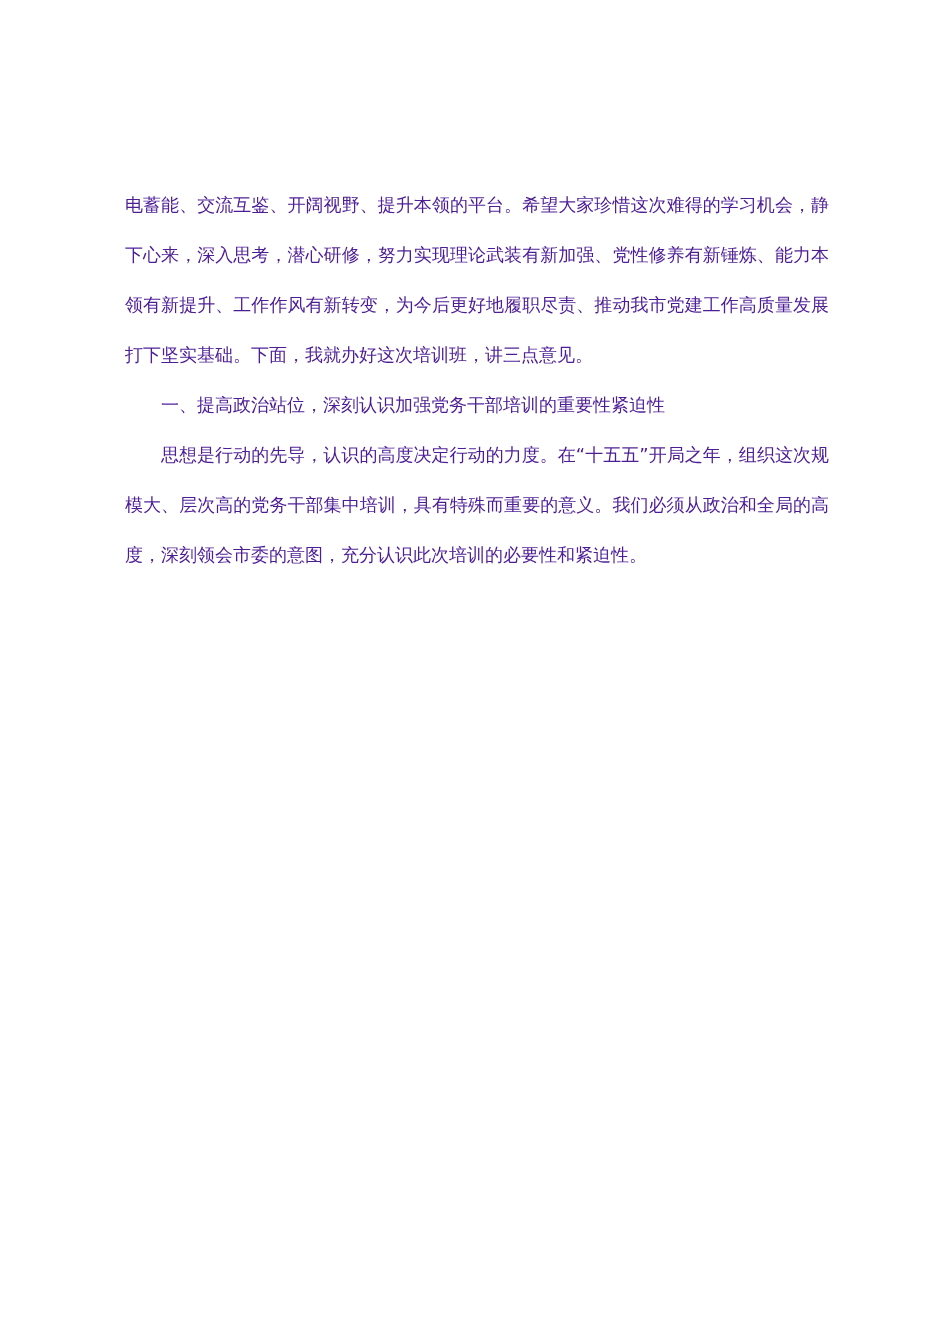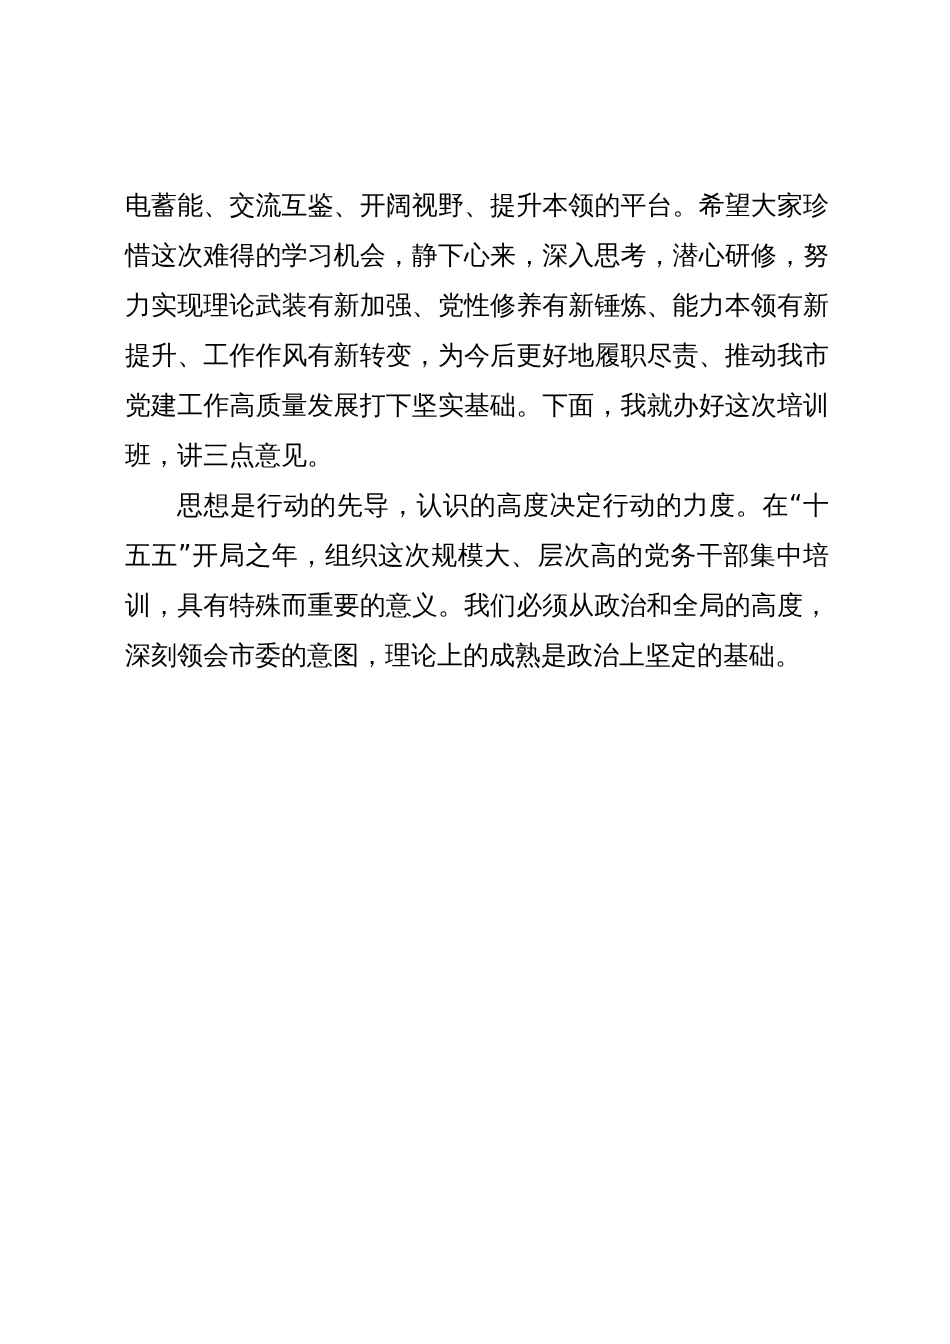--- a/index.html
+++ b/index.html
@@ -13,23 +13,23 @@
     height: 1344px;
     background: #ffffff;
     overflow: hidden;
   }
   .text-block {
     position: absolute;
     left: 125px;
     top: 180px;
     width: 704px;
     font-family: "DejaVu Sans", sans-serif;
-    font-size: 26px;
+    font-size: 18px;
     line-height: 50px;
-    color: #000000;
+    color: #4c1d95;
     text-align: justify;
     text-justify: inter-ideograph;
     letter-spacing: 0;
   }
   .para {
     margin: 0;
     padding: 0;
     text-indent: 2em;
     font-weight: normal;
   }
@@ -39,15 +39,16 @@
   .para.heading {
     font-weight: normal; 
   }
 </style>
 </head>
 <body>
 
 <div class="page">
   <div class="text-block">
     <p class="para no-indent">电蓄能、交流互鉴、开阔视野、提升本领的平台。希望大家珍惜这次难得的学习机会，静下心来，深入思考，潜心研修，努力实现理论武装有新加强、党性修养有新锤炼、能力本领有新提升、工作作风有新转变，为今后更好地履职尽责、推动我市党建工作高质量发展打下坚实基础。下面，我就办好这次培训班，讲三点意见。</p>
-    <p class="para">思想是行动的先导，认识的高度决定行动的力度。在“十五五”开局之年，组织这次规模大、层次高的党务干部集中培训，具有特殊而重要的意义。我们必须从政治和全局的高度，深刻领会市委的意图，理论上的成熟是政治上坚定的基础。</p>
+    <p class="para heading">一、提高政治站位，深刻认识加强党务干部培训的重要性紧迫性</p>
+    <p class="para">思想是行动的先导，认识的高度决定行动的力度。在“十五五”开局之年，组织这次规模大、层次高的党务干部集中培训，具有特殊而重要的意义。我们必须从政治和全局的高度，深刻领会市委的意图，充分认识此次培训的必要性和紧迫性。</p>
   </div>
 </div>
 
 </body></html>

